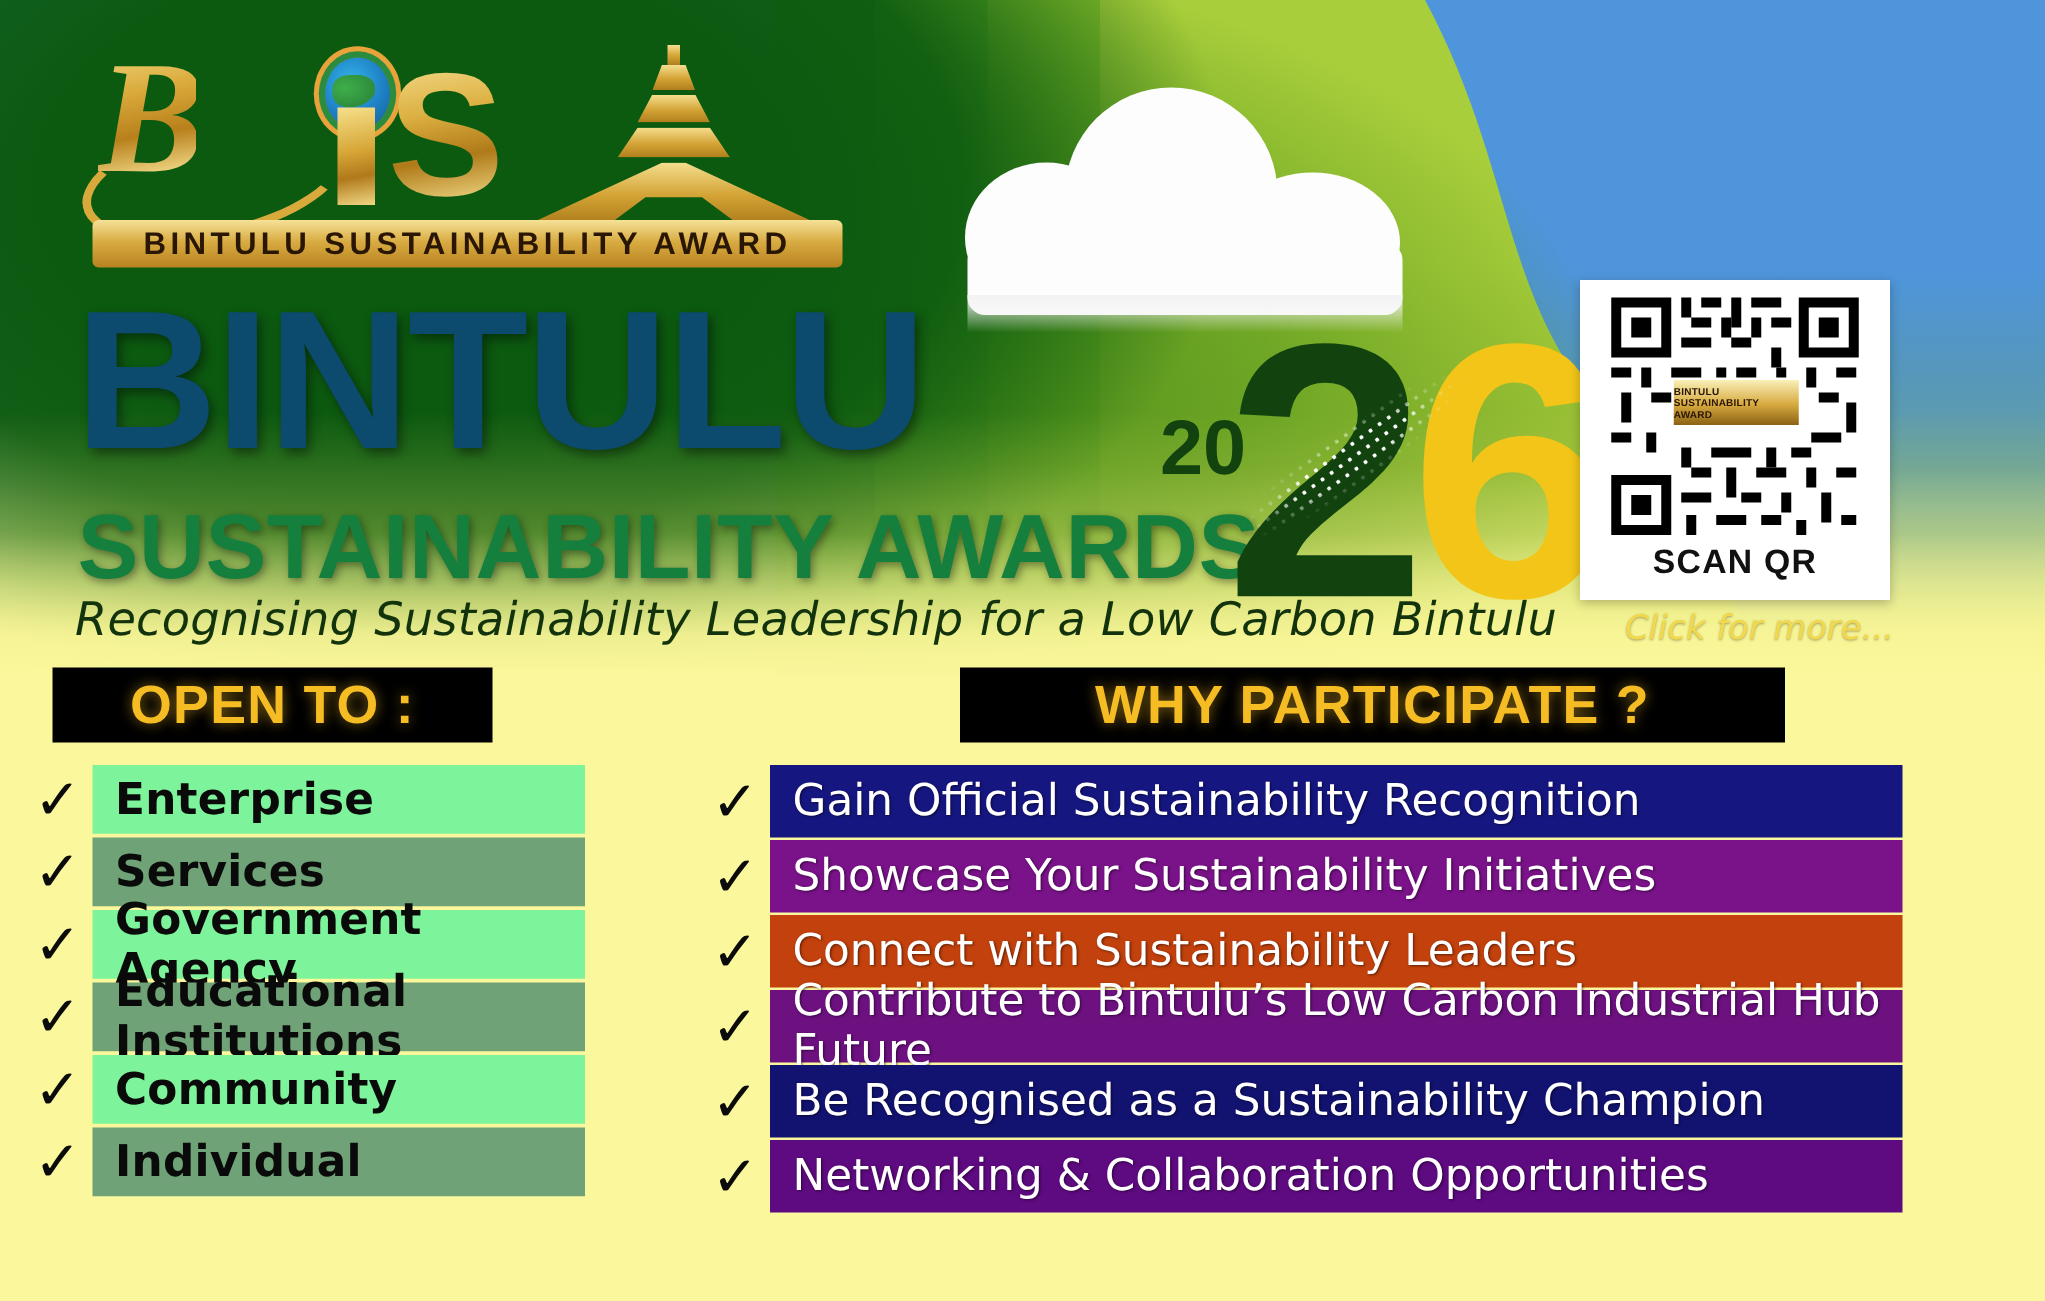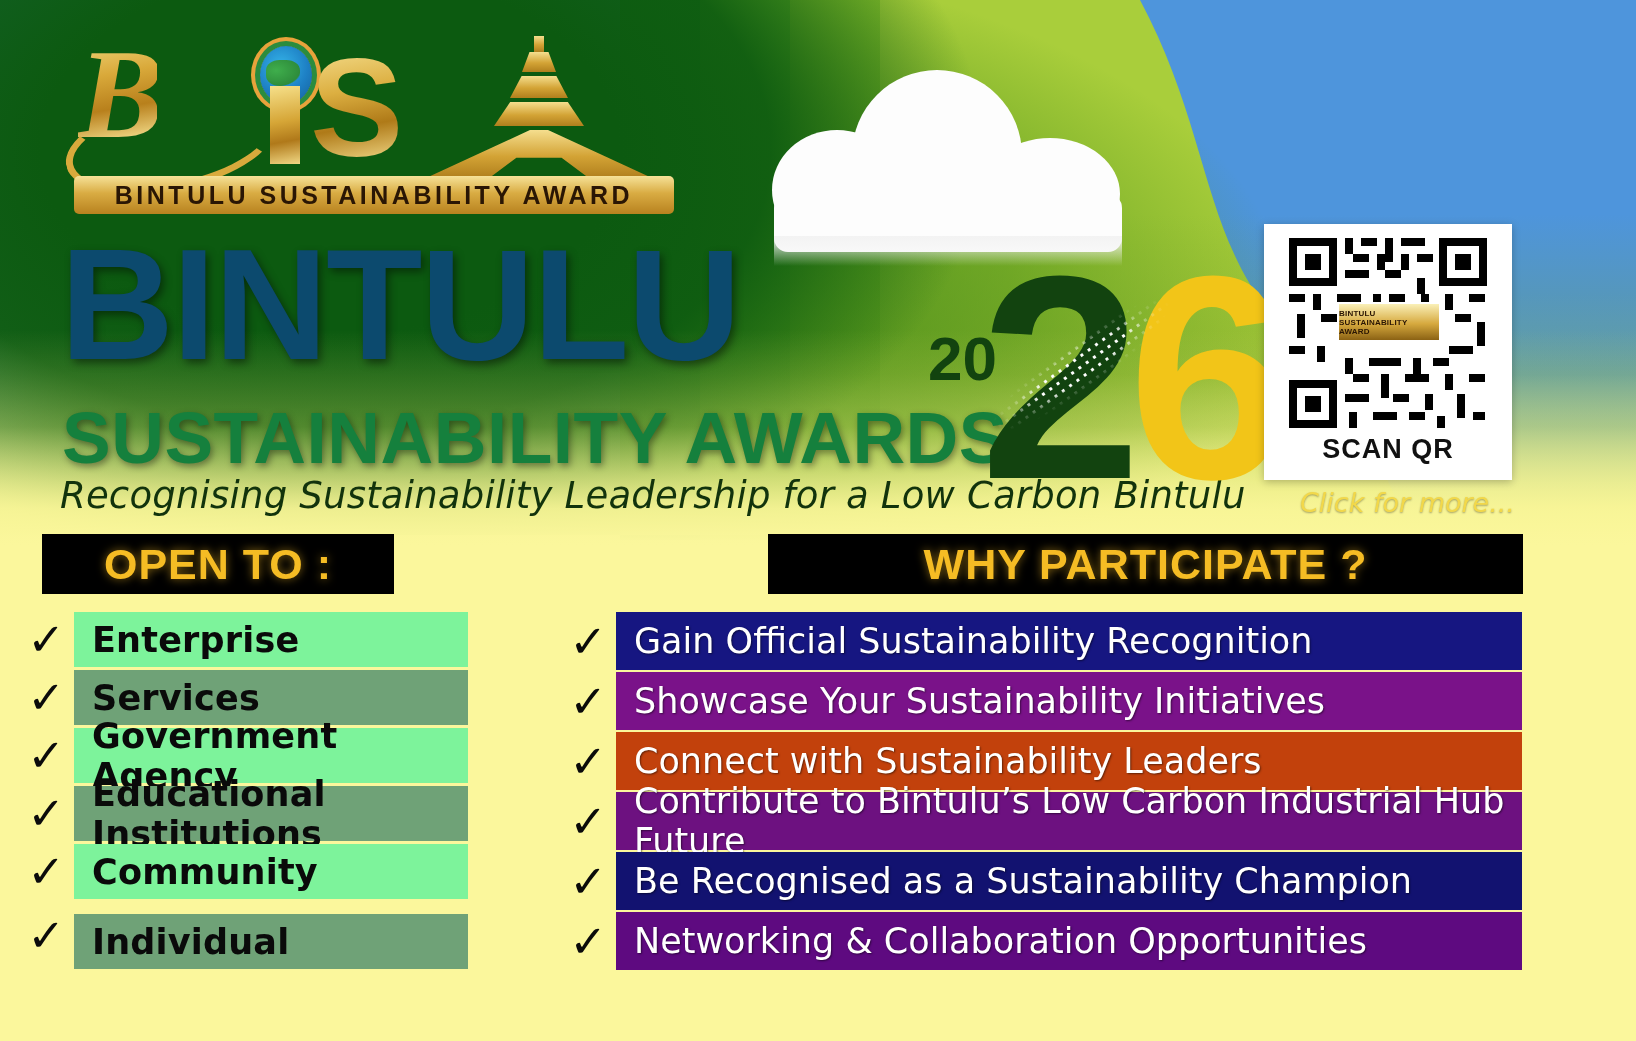--- a/index.html
+++ b/index.html
@@ -165,21 +165,21 @@
   
   .hbar{
     position:absolute;background:#000000;
     display:flex;align-items:center;justify-content:center;
   }
   .hbar span{
     font-size:43px;font-weight:700;color:#F5BC24;letter-spacing:1px;
     text-shadow:0 0 10px rgba(245,188,36,0.55);
   }
   .hbar-open{left:42px;top:534px;width:352px;height:60px;}
-  .hbar-why{left:768px;top:534px;width:755px;height:60px;}
+  .hbar-why{left:768px;top:534px;width:660px;height:60px;}
 
   
   .list{position:absolute;}
   .list-open{left:18px;top:612px;width:450px;}
   .list-why{left:560px;top:612px;width:962px;}
 
   .row{display:flex;align-items:center;margin-bottom:3px;}
   .check{
     width:56px;flex:0 0 56px;text-align:center;
     font-size:45px;font-weight:700;color:#0B0B0B;line-height:1;
@@ -356,21 +356,21 @@
         </div>
       </div>
       <div class="row">
         <div class="check">✓</div>
         <div class="bar bar-open" style="background: rgb(125, 243, 155);">
           <span>Community</span>
         </div>
       </div>
       <div class="row">
         <div class="check">✓</div>
-        <div class="bar bar-open" style="background: rgb(111, 162, 119); margin-top: 12px;">
+        <div class="bar bar-open" style="background: rgb(111, 162, 119);">
           <span>Individual</span>
         </div>
       </div>
     </div>
   <div class="list list-why" id="why-list">
       <div class="row">
         <div class="check">✓</div>
         <div class="bar bar-why" style="background: rgb(22, 22, 129);">
           <span>Gain Official Sustainability Recognition</span>
         </div>

